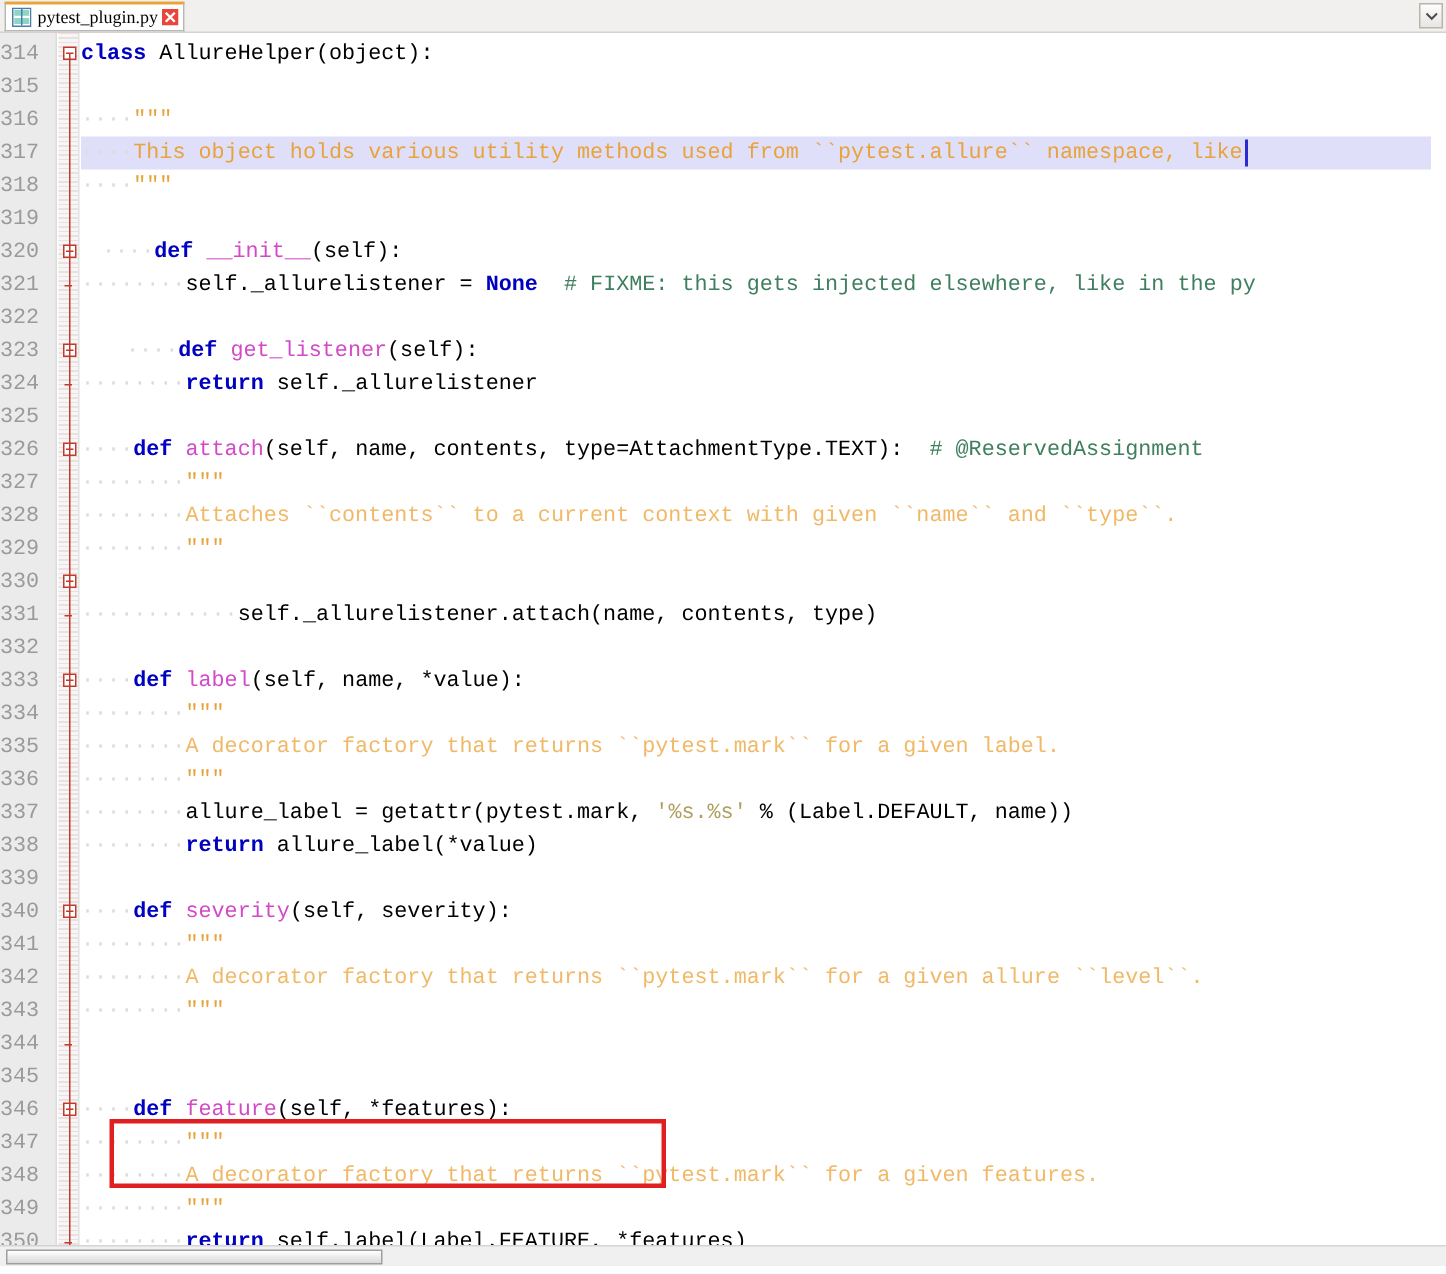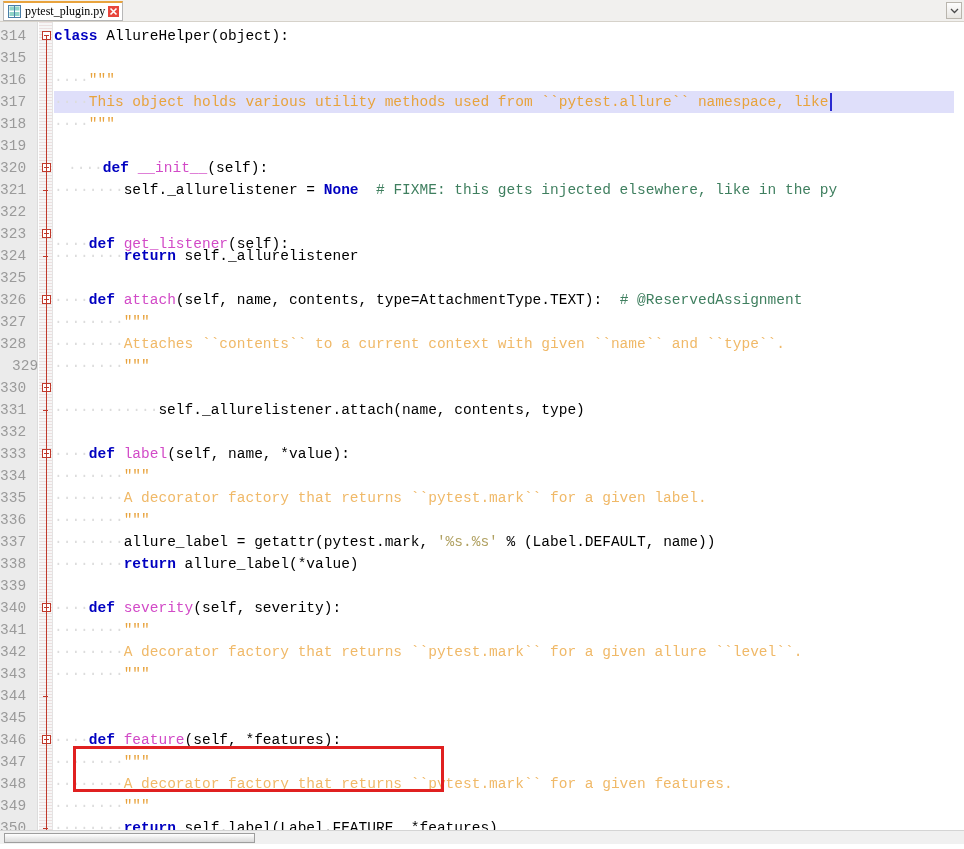--- a/index.html
+++ b/index.html
@@ -235,21 +235,21 @@
         <div class="row ln" style="top: 113px; left: 0px;">319</div>
         <div class="row ln" style="top: 135px; left: 0px;">320</div>
         <div class="row ln" style="top: 157px; left: 0px;">321</div>
         <div class="row ln" style="top: 179px; left: 0px;">322</div>
         <div class="row ln" style="top: 201px; left: 0px;">323</div>
         <div class="row ln" style="top: 223px; left: 0px;">324</div>
         <div class="row ln" style="top: 245px; left: 0px;">325</div>
         <div class="row ln" style="top: 267px; left: 0px;">326</div>
         <div class="row ln" style="top: 289px; left: 0px;">327</div>
         <div class="row ln" style="top: 311px; left: 0px;">328</div>
-        <div class="row ln" style="top: 333px; left: 0px; margin-left: 12px;">329</div>
+        <div class="row ln" style="top: 333px; left: 0px;">329</div>
         <div class="row ln" style="top: 355px; left: 0px;">330</div>
         <div class="row ln" style="top: 377px; left: 0px;">331</div>
         <div class="row ln" style="top: 399px; left: 0px;">332</div>
         <div class="row ln" style="top: 421px; left: 0px;">333</div>
         <div class="row ln" style="top: 443px; left: 0px;">334</div>
         <div class="row ln" style="top: 465px; left: 0px;">335</div>
         <div class="row ln" style="top: 487px; left: 0px;">336</div>
         <div class="row ln" style="top: 509px; left: 0px;">337</div>
         <div class="row ln" style="top: 531px; left: 0px;">338</div>
         <div class="row ln" style="top: 553px; left: 0px;">339</div>
@@ -285,21 +285,21 @@
         <div class="row code" style="top: 3px;"><span class="kw-blue">class </span><span class="plain">AllureHelper</span><span class="plain">(object):</span></div>
         <div class="row code" style="top: 25px;"></div>
         <div class="row code" style="top: 47px;"><span class="dots">····</span><span class="doc">"""</span></div>
         <div class="sel-line" style="top: 69px; width: 900px;"></div>
         <div class="row code" style="top: 69px;"><span class="dots">····</span><span class="doc">This object holds various utility methods used from ``pytest.allure`` namespace, like</span></div>
         <div class="row code" style="top: 91px;"><span class="dots">····</span><span class="doc">"""</span></div>
         <div class="row code" style="top: 113px;"></div>
         <div class="row code" style="top: 135px; padding-left: 14px;"><span class="dots">····</span><span class="kw-blue">def </span><span class="fnname">__init__</span><span class="plain">(self):</span></div>
         <div class="row code" style="top: 157px;"><span class="dots">········</span><span class="plain">self._allurelistener = </span><span class="kw-blue">None</span><span class="plain">  </span><span class="cmt"># FIXME: this gets injected elsewhere, like in the py</span></div>
         <div class="row code" style="top: 179px;"></div>
-        <div class="row code" style="top: 211px;"><span class="dots">····</span><span class="kw-blue">def </span><span class="fnname">get_listener</span><span class="plain">(self):</span></div>
+        <div class="row code" style="top: 201px; padding-left: 30px;"><span class="dots">····</span><span class="kw-blue">def </span><span class="fnname">get_listener</span><span class="plain">(self):</span></div>
         <div class="row code" style="top: 223px;"><span class="dots">········</span><span class="kw-blue">return </span><span class="plain">self._allurelistener</span></div>
         <div class="row code" style="top: 245px;"></div>
         <div class="row code" style="top: 267px;"><span class="dots">····</span><span class="kw-blue">def </span><span class="fnname">attach</span><span class="plain">(self, name, contents, type=AttachmentType.TEXT):</span><span class="plain">  </span><span class="cmt"># @ReservedAssignment</span></div>
         <div class="row code" style="top: 289px;"><span class="dots">········</span><span class="doc">"""</span></div>
         <div class="row code" style="top: 311px;"><span class="dots">········</span><span class="doc-lt">Attaches ``contents`` to a current context with given ``name`` and ``type``.</span></div>
         <div class="row code" style="top: 333px;"><span class="dots">········</span><span class="doc">"""</span></div>
         <div class="row code" style="top: 377px;"><span class="dots">············</span><span class="plain">self._allurelistener.attach(name, contents, type)</span></div>
         <div class="row code" style="top: 399px;"></div>
         <div class="row code" style="top: 421px;"><span class="dots">····</span><span class="kw-blue">def </span><span class="fnname">label</span><span class="plain">(self, name, *value):</span></div>
         <div class="row code" style="top: 443px;"><span class="dots">········</span><span class="doc">"""</span></div>

